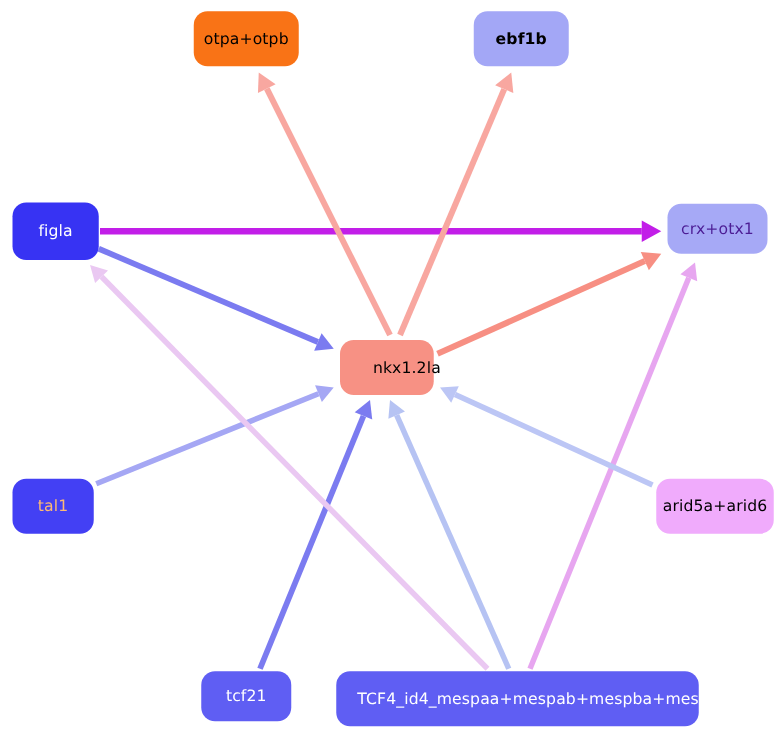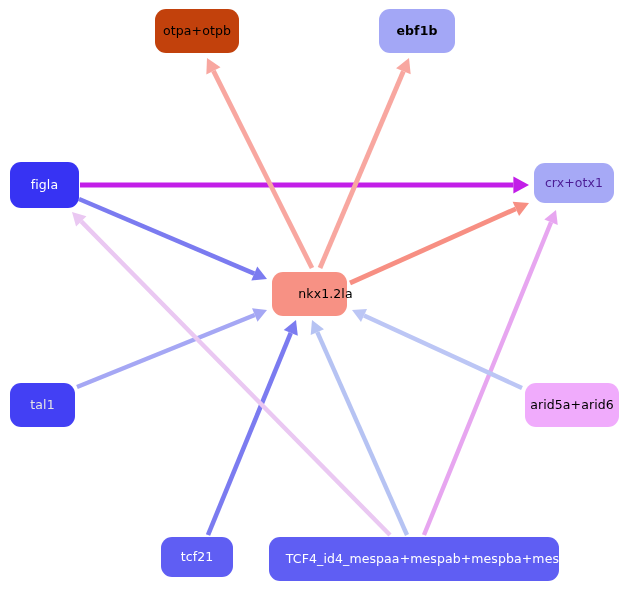--- a/index.html
+++ b/index.html
@@ -87,36 +87,36 @@
       <g>
         <line x1="320" y1="268" x2="403.3809467142799" y2="71.25844033709237" stroke="#f8a7a0" stroke-width="4.8" stroke-linecap="butt"></line>
         <polygon points="409,58 410.6730888996807,74.34891964423842 396.0888045288791,68.16796102994631" fill="#f8a7a0"></polygon>
       </g>
       <g>
         <line x1="350" y1="283" x2="515.8532566525553" y2="208.87563948489154" stroke="#f78f83" stroke-width="4.8" stroke-linecap="butt"></line>
         <polygon points="529,203 519.0848583692456,216.10634832598618 512.621654935865,201.6449306437969" fill="#f78f83"></polygon>
       </g>
     </svg>
   <div id="node-layer">
-      <div class="node" style="left: 155px; top: 9px; width: 84px; height: 44px; background: #c2410c; color: rgb(0, 0, 0);">
+      <div class="node" style="left: 155px; top: 9px; width: 84px; height: 44px; background: #f97316; color: rgb(0, 0, 0);">
         <span class="node-label">otpa+otpb</span>
       </div>
       <div class="node" style="left: 379px; top: 9px; width: 76px; height: 44px; background: rgb(163, 167, 246); color: rgb(0, 0, 0); font-weight: bold;">
         <span class="node-label">ebf1b</span>
       </div>
       <div class="node" style="left: 10px; top: 162px; width: 69px; height: 46px; background: rgb(55, 51, 243); color: rgb(255, 255, 255);">
         <span class="node-label">figla</span>
       </div>
       <div class="node" style="left: 534px; top: 163px; width: 80px; height: 40px; background: rgb(166, 169, 246); color: #4c1d95; text-align: right;">
         <span class="node-label">crx+otx1</span>
       </div>
       <div class="node" style="left: 272px; top: 272px; width: 75px; height: 44px; background: rgb(247, 145, 132); color: rgb(0, 0, 0); padding-left: 32px;">
         <span class="node-label">nkx1.2la</span>
       </div>
-      <div class="node" style="left: 10px; top: 383px; width: 65px; height: 44px; background: rgb(67, 64, 244); color: #e5e5e5;">
+      <div class="node" style="left: 10px; top: 383px; width: 65px; height: 44px; background: rgb(67, 64, 244); color: #fdba74;">
         <span class="node-label">tal1</span>
       </div>
       <div class="node" style="left: 525px; top: 383px; width: 94px; height: 44px; background: #f0abfc; color: rgb(0, 0, 0);">
         <span class="node-label">arid5a+arid6</span>
       </div>
       <div class="node" style="left: 161px; top: 537px; width: 72px; height: 40px; background: rgb(95, 94, 243); color: rgb(255, 255, 255);">
         <span class="node-label">tcf21</span>
       </div>
       <div class="node" style="left: 269px; top: 537px; width: 290px; height: 44px; background: rgb(95, 94, 243); color: rgb(255, 255, 255); padding-left: 41px;">
         <span class="node-label">TCF4_id4_mespaa+mespab+mespba+mespbb</span>

